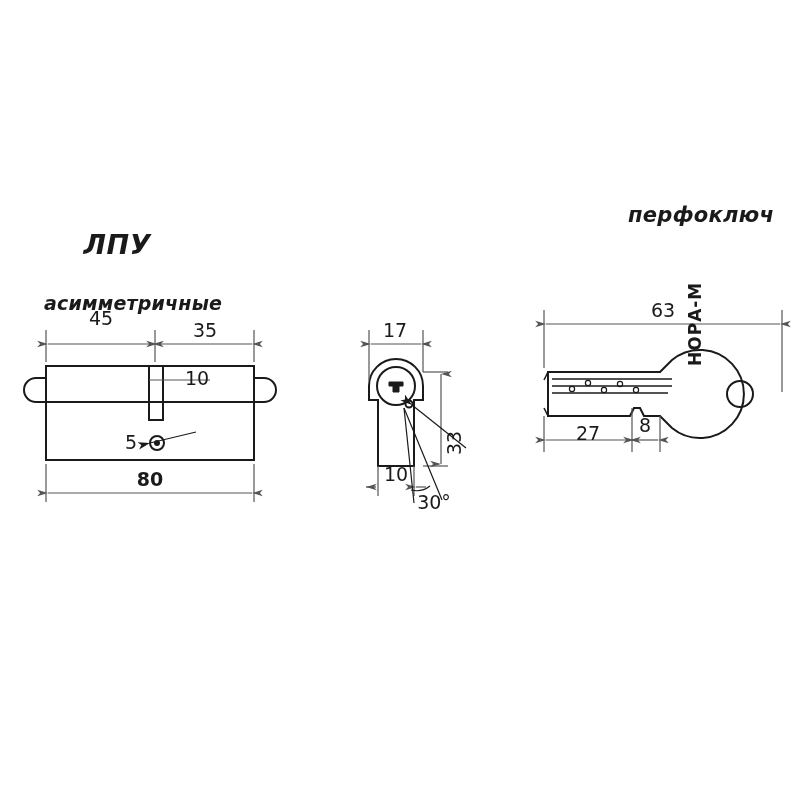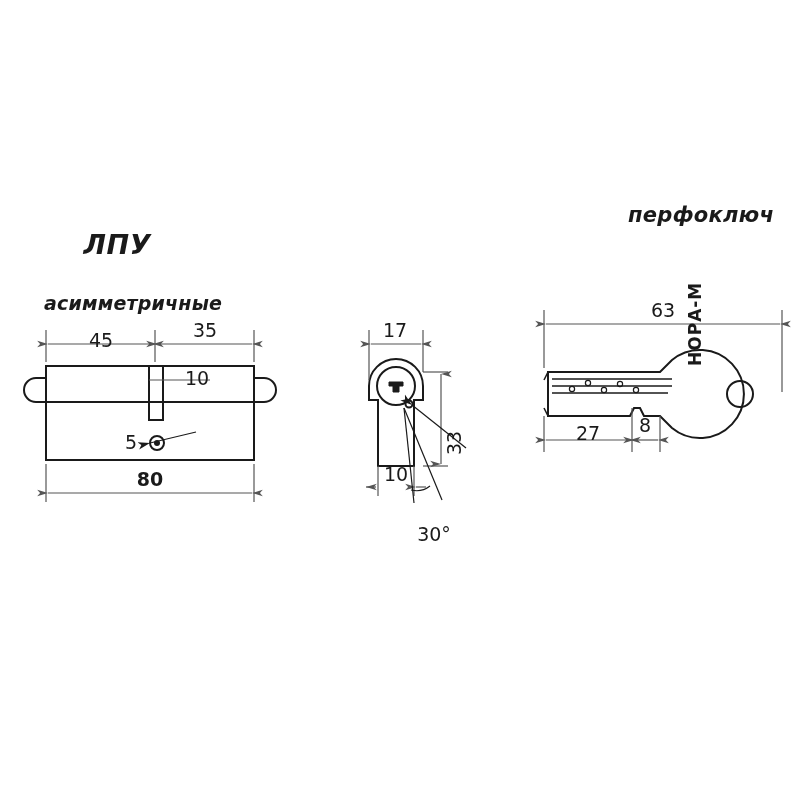--- a/index.html
+++ b/index.html
@@ -227,37 +227,37 @@
       <g>
         <line x1="544" y1="416" x2="544" y2="452"></line>
         <line x1="632" y1="408" x2="632" y2="452"></line>
         <line x1="660" y1="416" x2="660" y2="452"></line>
         <line x1="546" y1="440" x2="630" y2="440" marker-start="url(#arrL)" marker-end="url(#arrR)"></line>
         <line x1="634" y1="440" x2="658" y2="440" marker-start="url(#arrL)" marker-end="url(#arrR)"></line>
       </g>
     </g>
   </svg>
 
-  <div class="label dim" style="left:78px; top:330px; width:46px;">45</div>
+  <div class="label dim" style="left:78px; top:308px; width:46px;">45</div>
 
   <div class="label dim" style="left:182px; top:320px; width:46px;">35</div>
 
   <div class="label dim" style="left:182px; top:368px; width:30px;">10</div>
 
   <div class="label dim" style="left:118px; top:432px; width:26px;">5</div>
 
   <div class="label dim" style="left:127px; top:469px; width:46px;font-weight:bold;">80</div>
 
   <div class="label dim" style="left:372px; top:320px; width:46px;">17</div>
 
   <div class="label dim" style="left:440px; top:432px; width:30px; transform: rotate(-90deg); transform-origin: center;">33</div>
 
   <div class="label dim" style="left:381px; top:464px; width:30px;">10</div>
 
-  <div class="label dim" style="left:408px; top:524px; width:52px;">30°</div>
+  <div class="label dim" style="left:408px; top:492px; width:52px;">30°</div>
 
 
   <div class="label dim" style="left:640px; top:300px; width:46px;">63</div>
 
   <div class="label dim" style="left:565px; top:415px; width:46px;margin-top:8px;">27</div>
 
   <div class="label dim" style="left:632px; top:415px; width:26px;">8</div>
 
   <div class="label dim-sm" style="left:686px; top:366px; width:60px; transform: rotate(-90deg); transform-origin: left top; font-weight:700; letter-spacing:1px;">НОРА-М</div>
 

